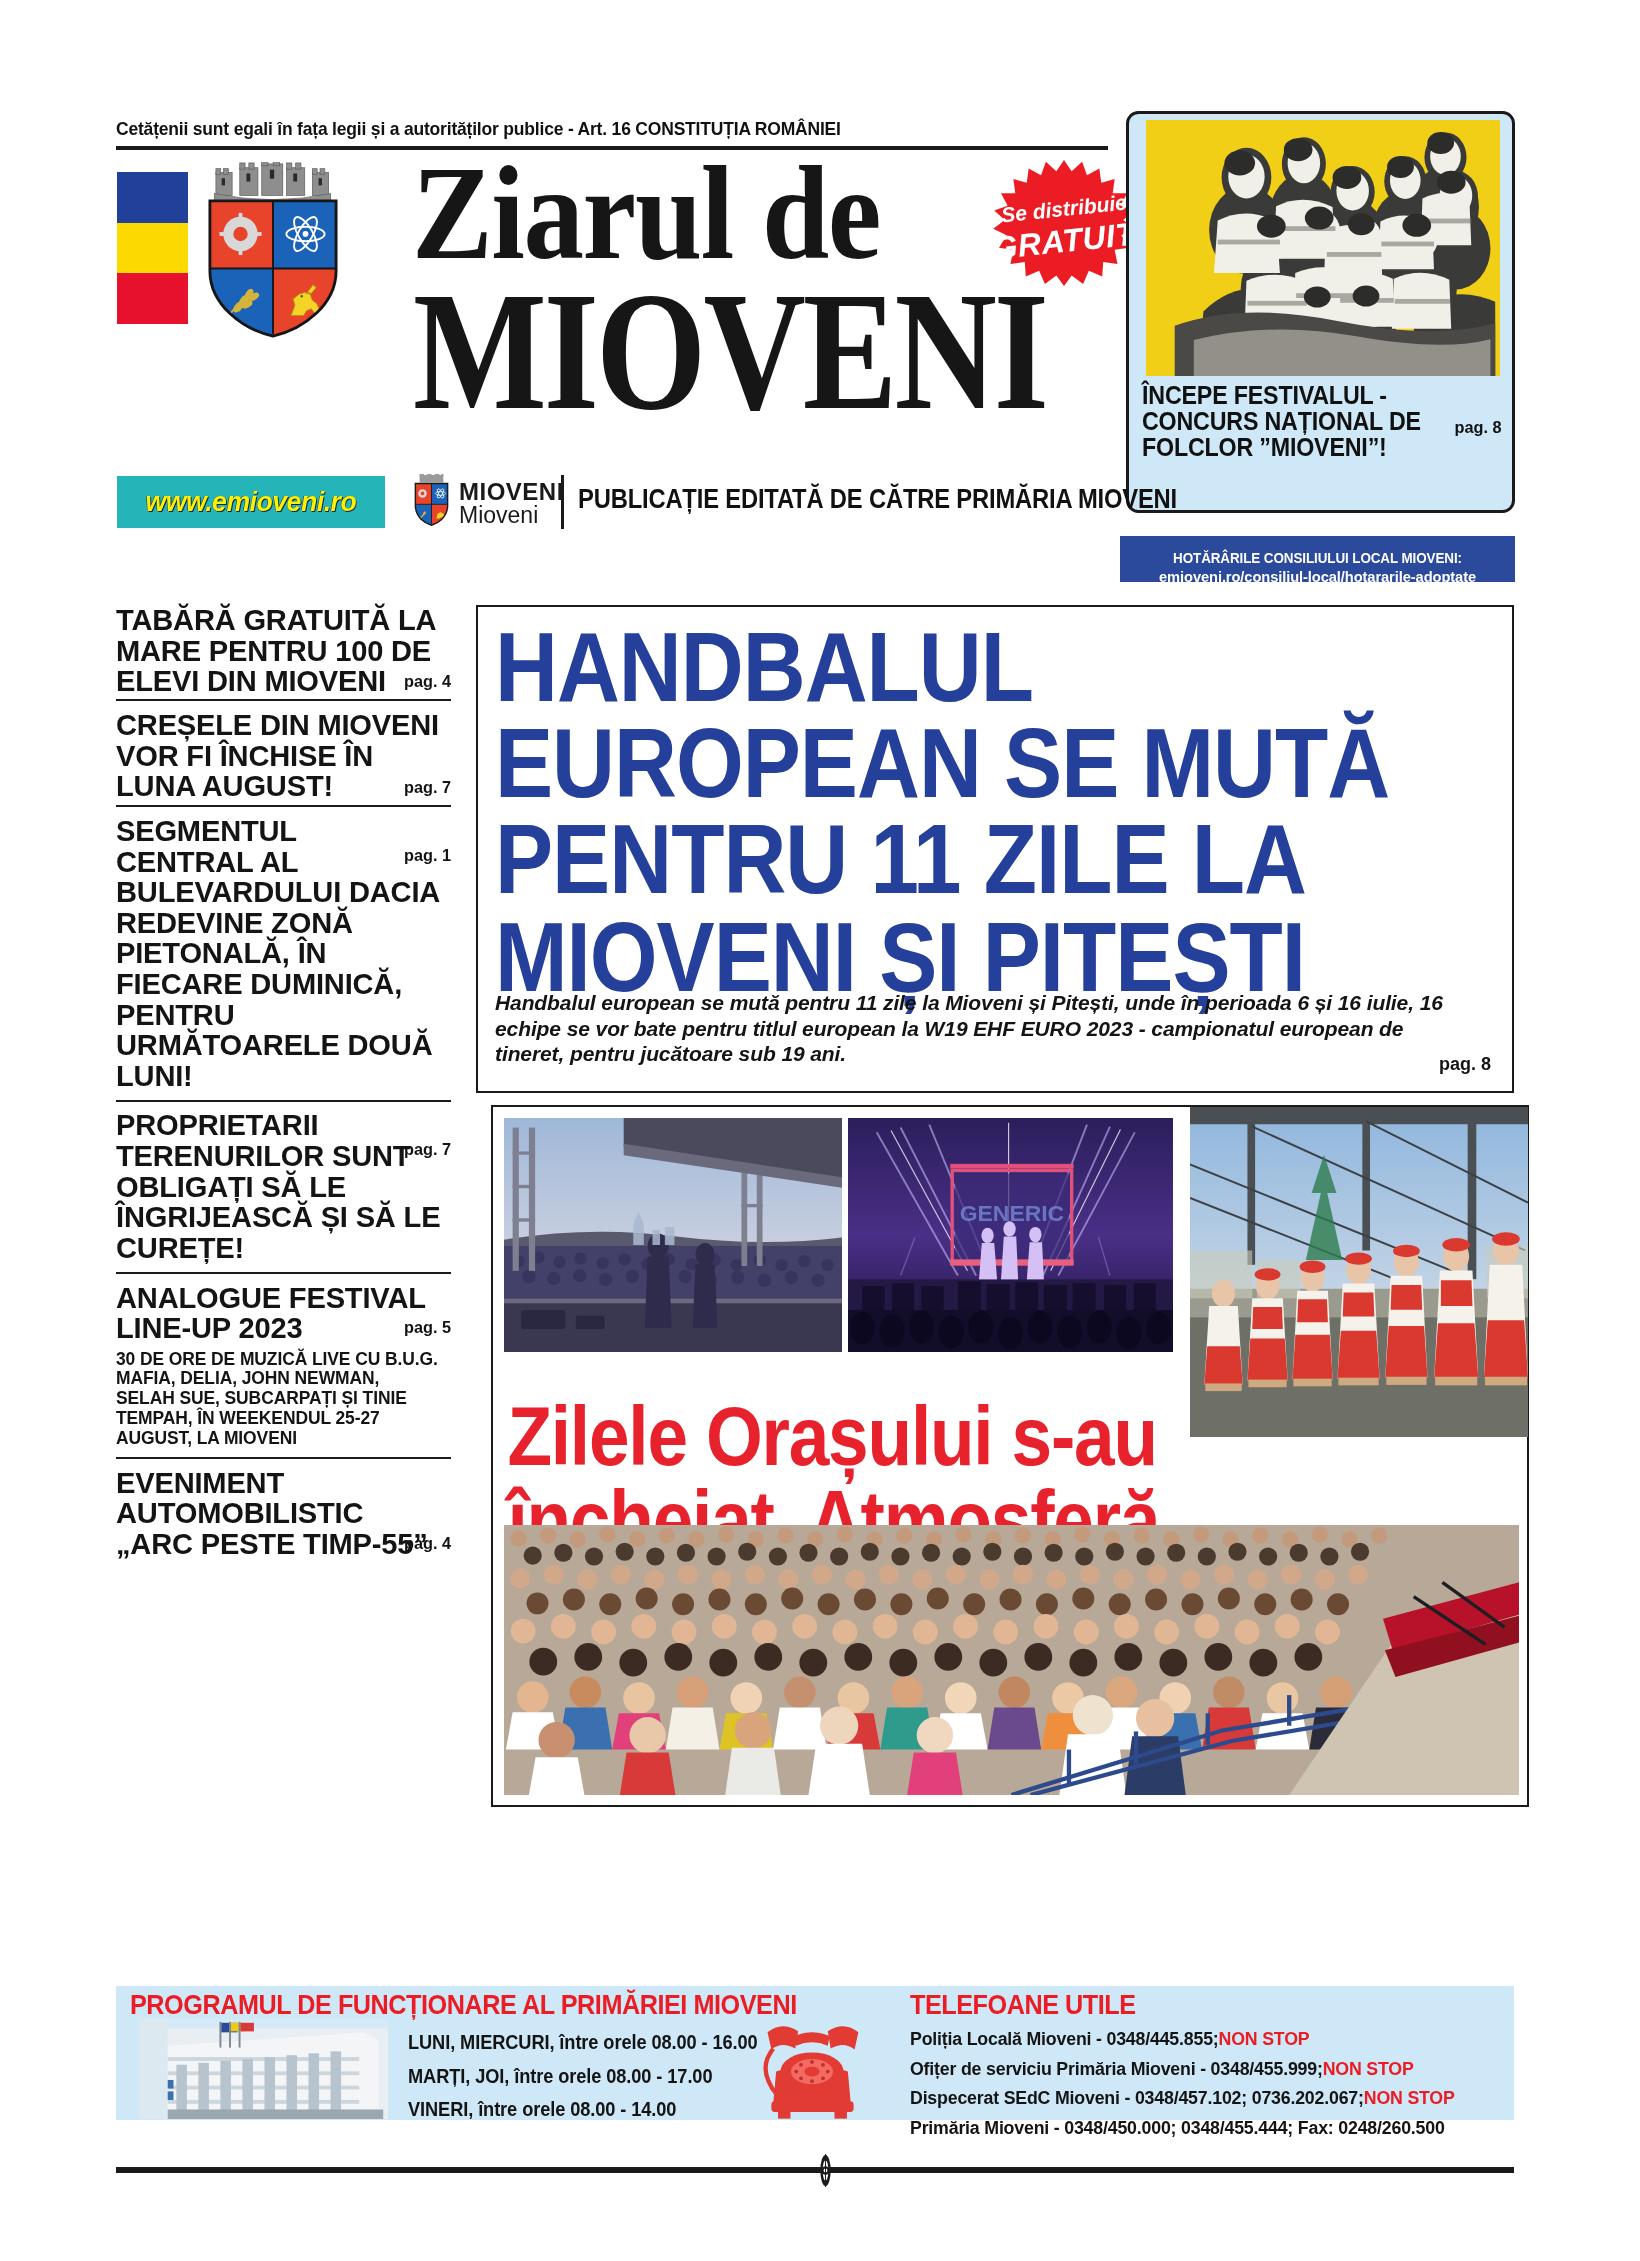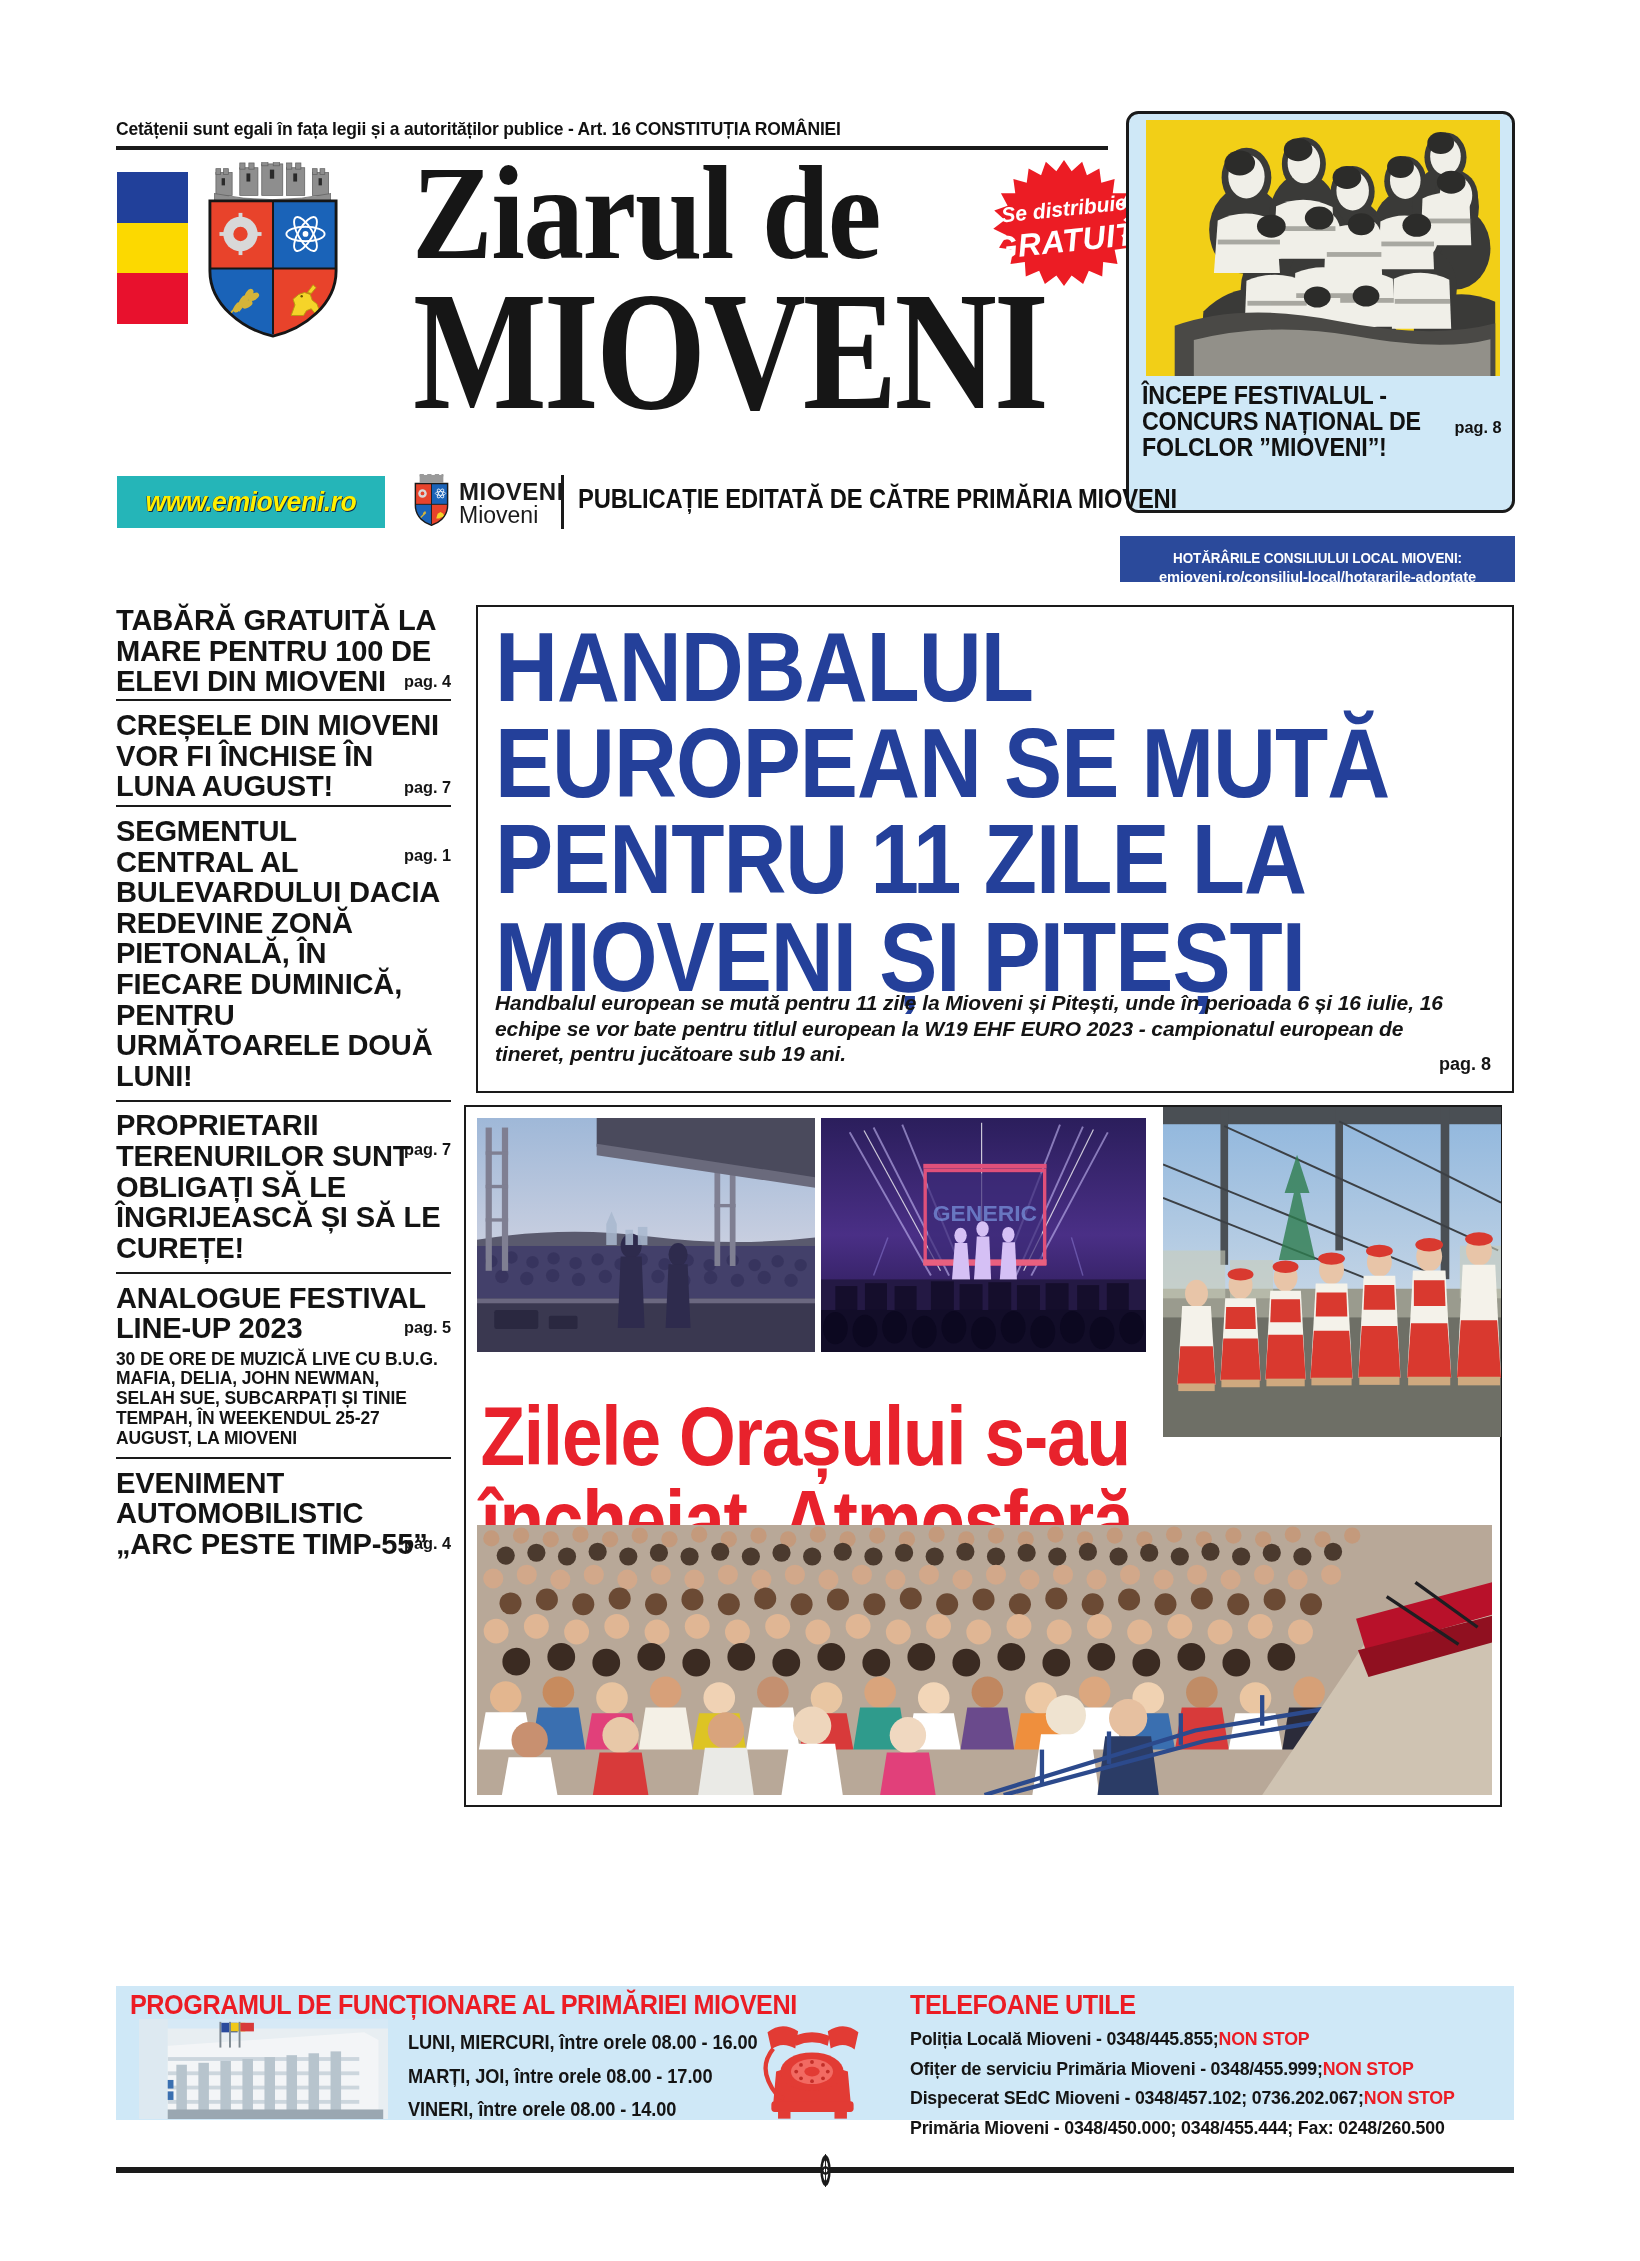--- a/index.html
+++ b/index.html
@@ -371,21 +371,21 @@
     right: 21px;
     bottom: 16.3px;
     font-size: 18px;
     font-weight: bold;
     color: #141414;
   }
 
   
   .fest2-box {
     position: absolute;
-    left: 464px;
+    left: 491px;
     top: 1105px;
     width: 1038px;
     height: 702px;
     border: 2.9px solid #1a1a1a;
     box-sizing: border-box;
     background: #ffffff;
     text-decoration: underline;
   }
   .photo-row {
     position: absolute;

